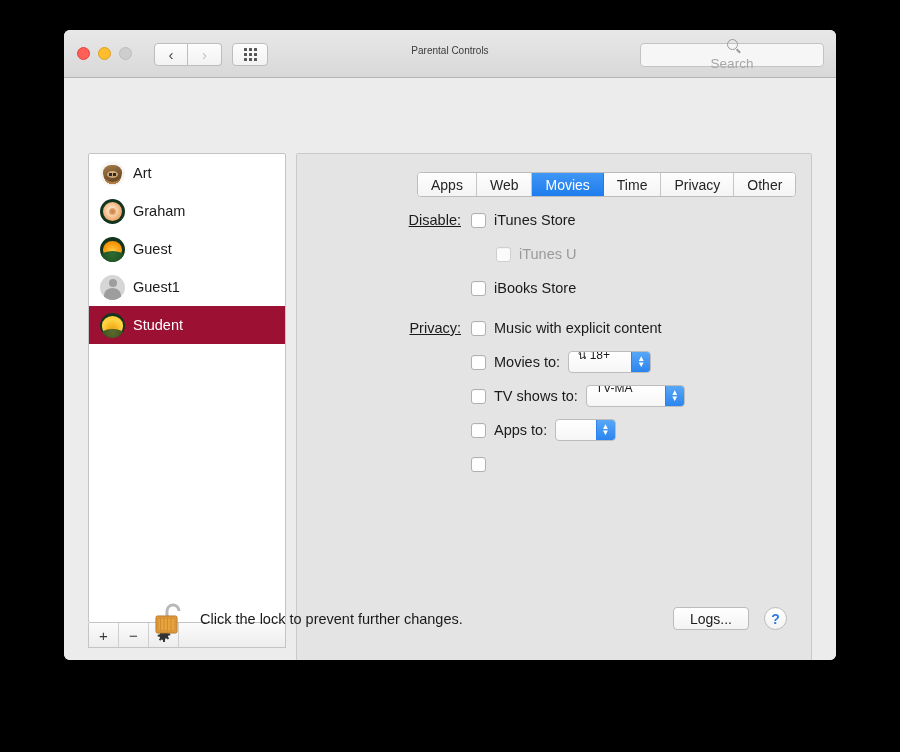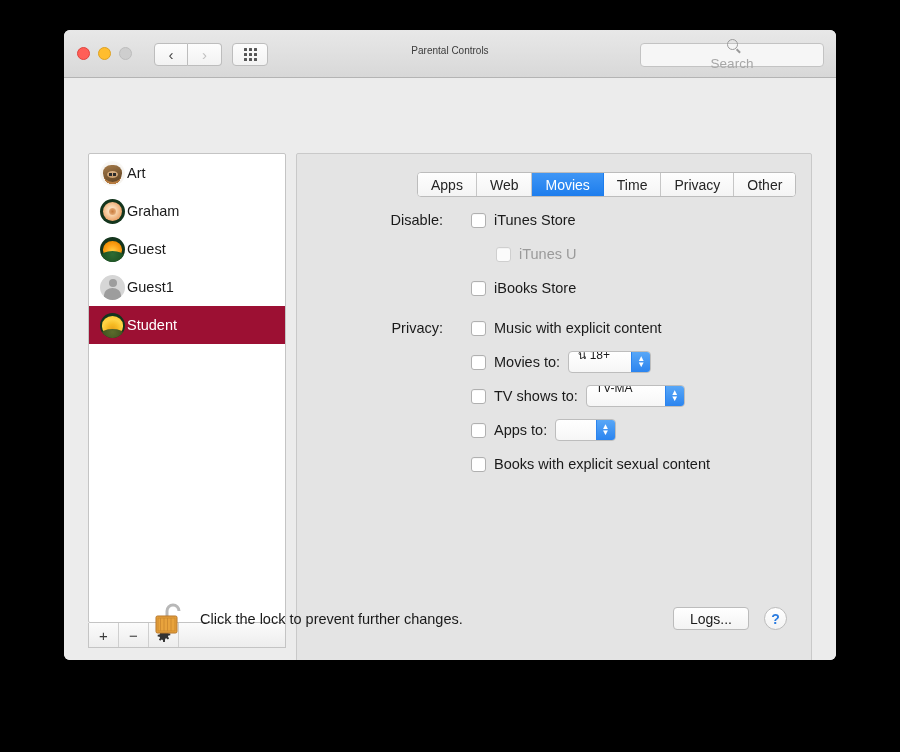--- a/index.html
+++ b/index.html
@@ -137,21 +137,21 @@
     border: 1px solid #c4c4c4;
     border-radius: 2px;
     overflow: hidden;
   }
   .userlist { list-style: none; }
   .userrow {
     height: 38px;
     display: flex;
     align-items: center;
     padding-left: 11px;
-    gap: 2px;
+    gap: 8px;
   }
   .userrow.selected { background: #9c1033; }
   .userrow.selected .uname { color: #ffffff; }
   .uname { font-size: 14.5px; color: #1a1a1a; }
 
   .avatar {
     width: 25px; height: 25px;
     border-radius: 50%;
     flex: none;
     position: relative;
@@ -281,24 +281,25 @@
 
   .row {
     display: flex;
     align-items: center;
     height: 24px;
     margin-bottom: 0px;
   }
   .rowlabel {
     width: 175px;
     text-align: right;
-    padding-right: 28px;
+    padding-right: 10px;
     font-size: 14.5px;
     color: #1a1a1a;
     flex: none;
+    text-decoration: underline;
   }
   .indent { width: 175px; flex: none; }
 
   .cb {
     width: 15px; height: 15px;
     background: #ffffff;
     border: 1px solid #b0b0b0;
     border-radius: 3px;
     flex: none;
     margin-right: 8px;
@@ -544,21 +545,20 @@
           <span class="val">17+</span>
           <span class="arrows">▲<br>▼</span>
         </span>
       </div>
 
       <div class="spacer-sm"></div>
 
       <div class="row">
         <span class="indent"></span>
         <span class="cb"></span>
-        <span class="cbtext">Books with explicit sexual content</span>
       </div>
 
     </div>
 
     <div class="bottombar">
       <div class="lock">
         <svg width="32" height="36" viewBox="0 0 32 36">
           <path d="M13 17 V11 a6 6 0 0 1 12 0" fill="none" stroke="#b8b8b8" stroke-width="3"></path>
           <rect x="2" y="16" width="21" height="17" rx="1.5" fill="#e8a33d" stroke="#b4752a" stroke-width="1"></rect>
           <rect x="4" y="18" width="17" height="13" fill="none" stroke="#c9862f" stroke-width="0.8"></rect>

